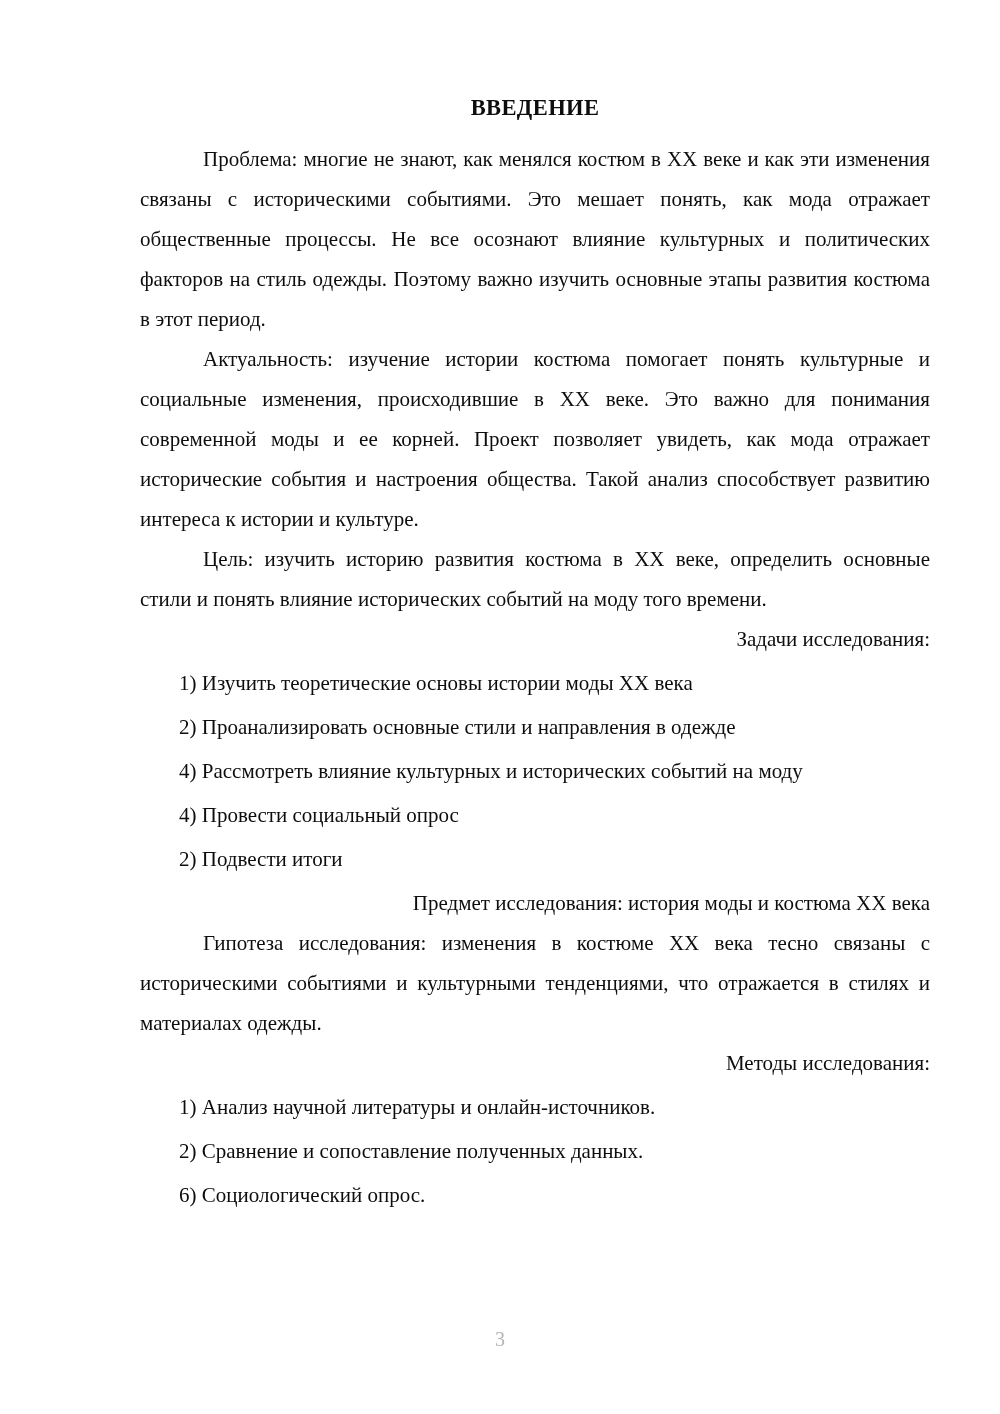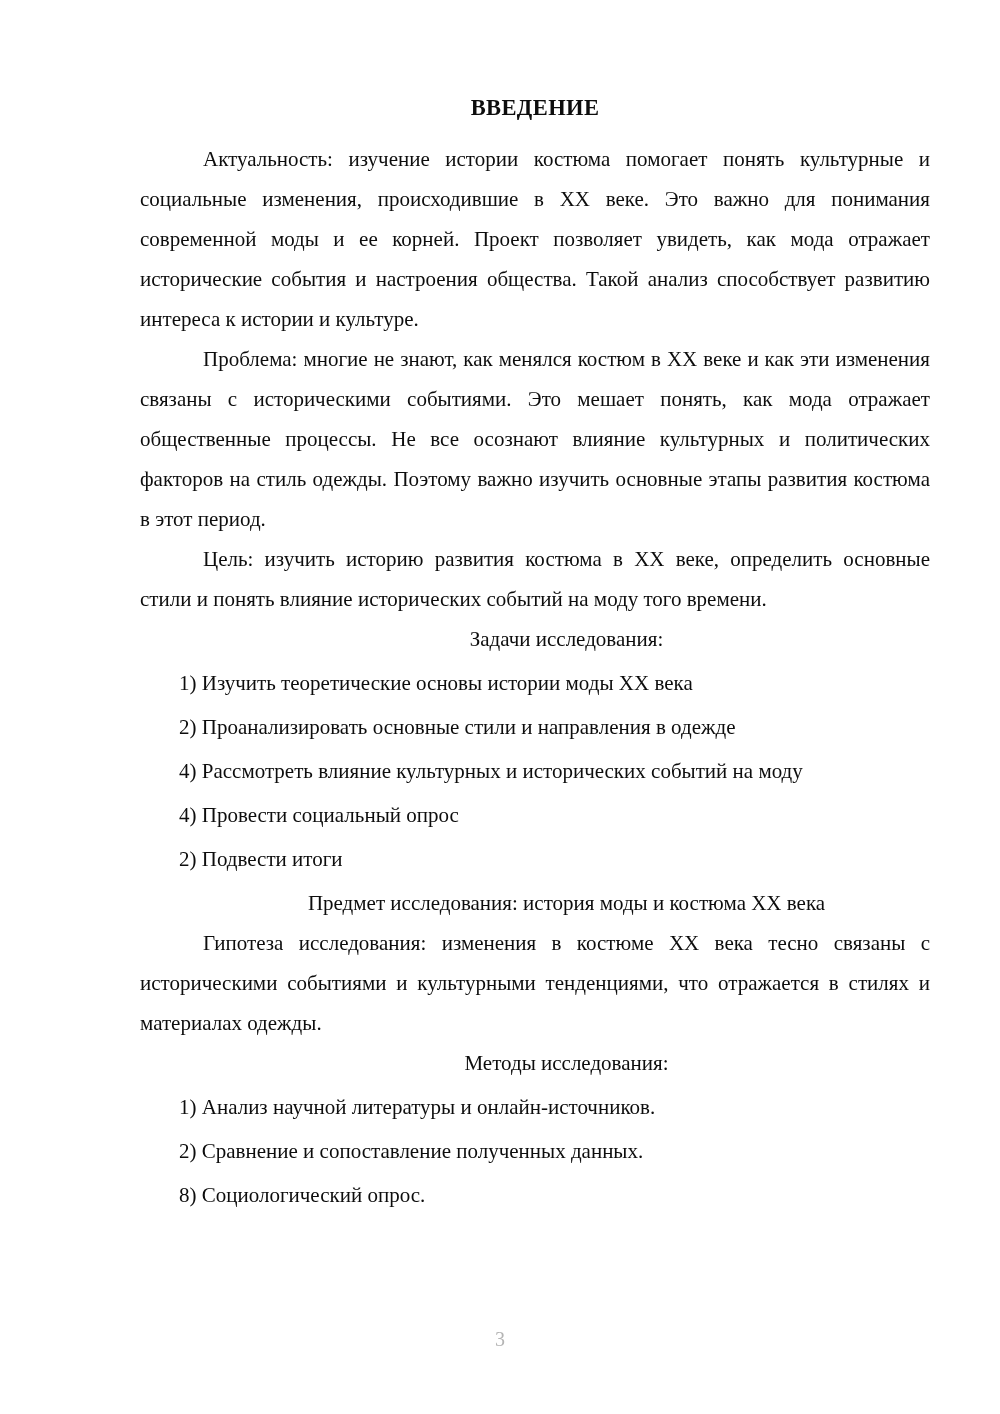--- a/index.html
+++ b/index.html
@@ -48,21 +48,21 @@
     text-align: justify;
     text-justify: inter-word;
     text-indent: 63px;
     margin: 0;
     hyphens: none;
   }
 
   .plain-line {
     font-size: 21px;
     line-height: 40px;
-    text-align: center;
+    text-align: right;
     text-indent: 63px;
     margin: 0;
   }
 
   .list-item {
     font-size: 21px;
     line-height: 40px;
     text-align: left;
     text-indent: 0;
     margin: 4px;
@@ -82,42 +82,42 @@
 </style>
 </head>
 <body>
 
 <div class="page">
 
   <div class="content">
 
     <h1 class="doc-title">ВВЕДЕНИЕ</h1>
 
+    <p class="para">Проблема: многие не знают, как менялся костюм в XX веке и как эти изменения связаны с историческими событиями. Это мешает понять, как мода отражает общественные процессы. Не все осознают влияние культурных и политических факторов на стиль одежды. Поэтому важно изучить основные этапы развития костюма в этот период.</p>
+
     <p class="para">Актуальность: изучение истории костюма помогает понять культурные и социальные изменения, происходившие в XX веке. Это важно для понимания современной моды и ее корней. Проект позволяет увидеть, как мода отражает исторические события и настроения общества. Такой анализ способствует развитию интереса к истории и культуре.</p>
-
-    <p class="para">Проблема: многие не знают, как менялся костюм в XX веке и как эти изменения связаны с историческими событиями. Это мешает понять, как мода отражает общественные процессы. Не все осознают влияние культурных и политических факторов на стиль одежды. Поэтому важно изучить основные этапы развития костюма в этот период.</p>
 
     <p class="para">Цель: изучить историю развития костюма в XX веке, определить основные стили и понять влияние исторических событий на моду того времени.</p>
 
     <p class="plain-line">Задачи исследования:</p>
 
     <p class="list-item">1) Изучить теоретические основы истории моды XX века</p>
     <p class="list-item">2) Проанализировать основные стили и направления в одежде</p>
     <p class="list-item">4) Рассмотреть влияние культурных и исторических событий на моду</p>
     <p class="list-item">4) Провести социальный опрос</p>
     <p class="list-item">2) Подвести итоги</p>
 
 
     <p class="plain-line">Предмет исследования: история моды и костюма XX века</p>
 
     <p class="para">Гипотеза исследования: изменения в костюме XX века тесно связаны с историческими событиями и культурными тенденциями, что отражается в стилях и материалах одежды.</p>
 
     <p class="plain-line">Методы исследования:</p>
 
     <p class="list-item">1) Анализ научной литературы и онлайн-источников.</p>
     <p class="list-item">2) Сравнение и сопоставление полученных данных.</p>
-    <p class="list-item">8) Социологический опрос.</p>
+    <p class="list-item">6) Социологический опрос.</p>
 
   </div>
 
   <div class="page-number">3</div>
 
 </div>
 
 </body></html>

